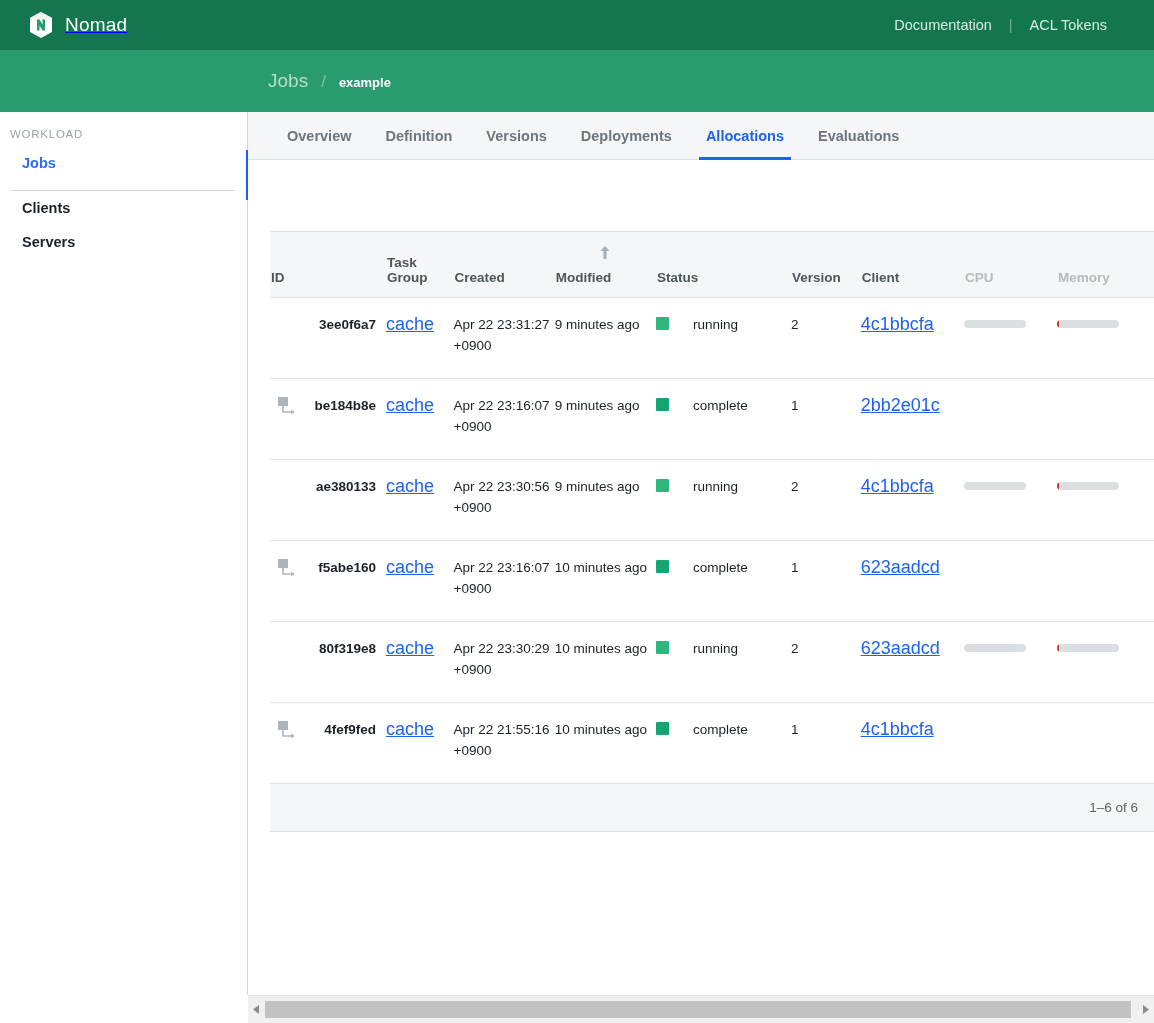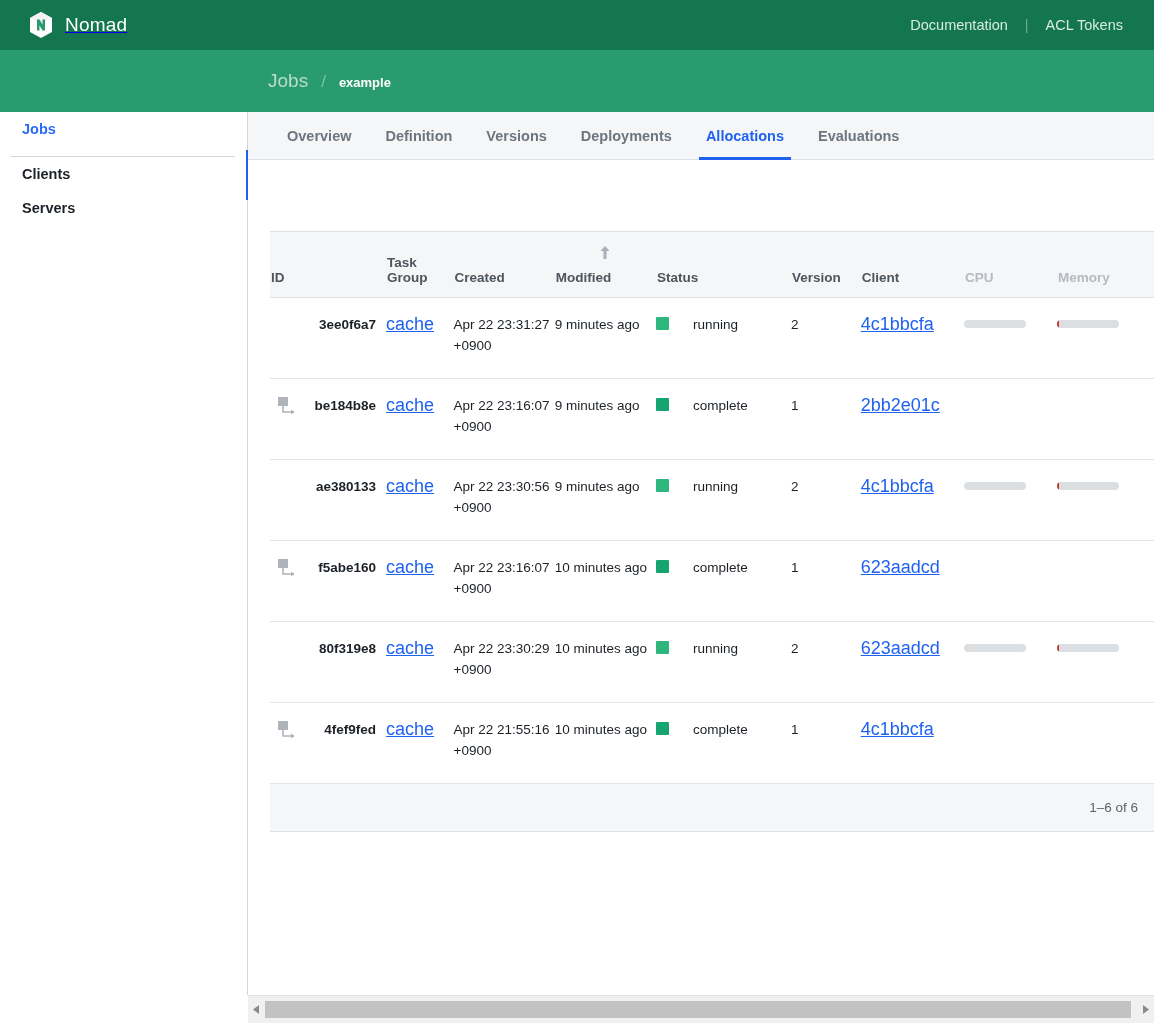--- a/index.html
+++ b/index.html
@@ -18,21 +18,21 @@
     background: #14764f;
     display: flex; align-items: center;
   }
   .brand { display: flex; align-items: center; padding-left: 28px; }
   .brand-logo { width: 26px; height: 28px; display: block; }
   .brand-name {
     color: #ffffff; font-size: 19px; font-weight: normal;
     margin-left: 11px; letter-spacing: .2px;
   }
   .topnav {
-    margin-left: auto; padding-right: 14px;
+    margin-left: auto; padding-right: 30px;
     display: flex; align-items: center; gap: 0; text-align: right;
   }
   .topnav a {
     color: #d7ece2; font-size: 14.5px; text-decoration: none;
     padding: 0 17px;
   }
   .topnav .sep {
     color: #6fae92; font-size: 14.5px; user-select: none;
   }
 
@@ -205,20 +205,21 @@
 
 <div class="subheader">
   <div class="crumbs">
     <a class="crumb-link" href="#">Jobs</a>
     <span class="crumb-slash">/</span>
     <span class="crumb-current">example</span>
   </div>
 </div>
 
 <aside class="sidebar">
+  <div class="side-section">WORKLOAD</div>
   <a class="side-item active" href="#">Jobs</a>
   <div class="side-divider"></div>
   <a class="side-item" href="#">Clients</a>
   <a class="side-item" href="#">Servers</a>
   <div class="side-accent"></div>
 </aside>
 
 <main class="main">
 
   <div class="tabbar">

